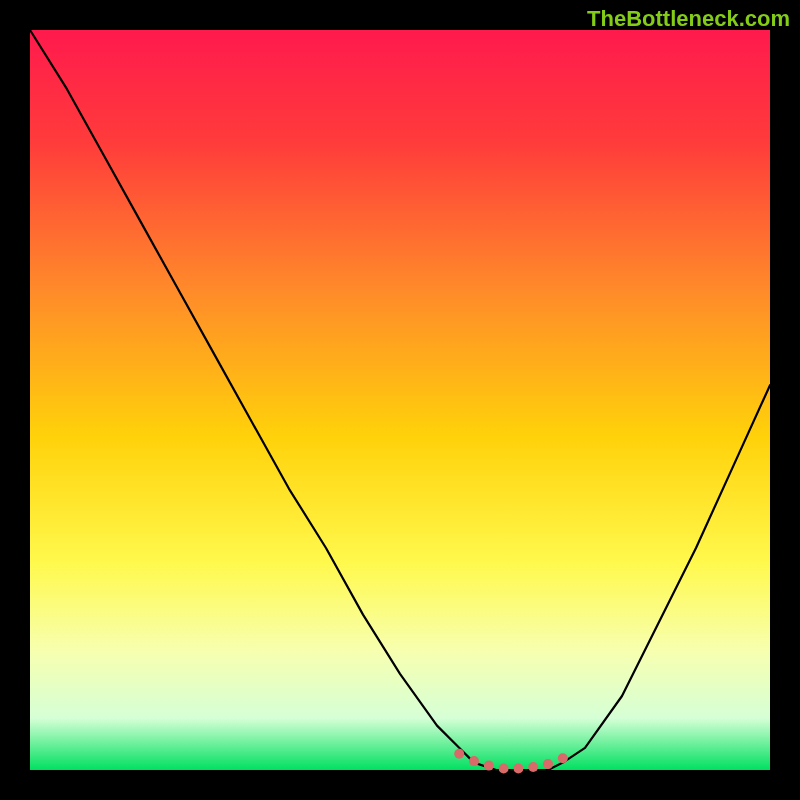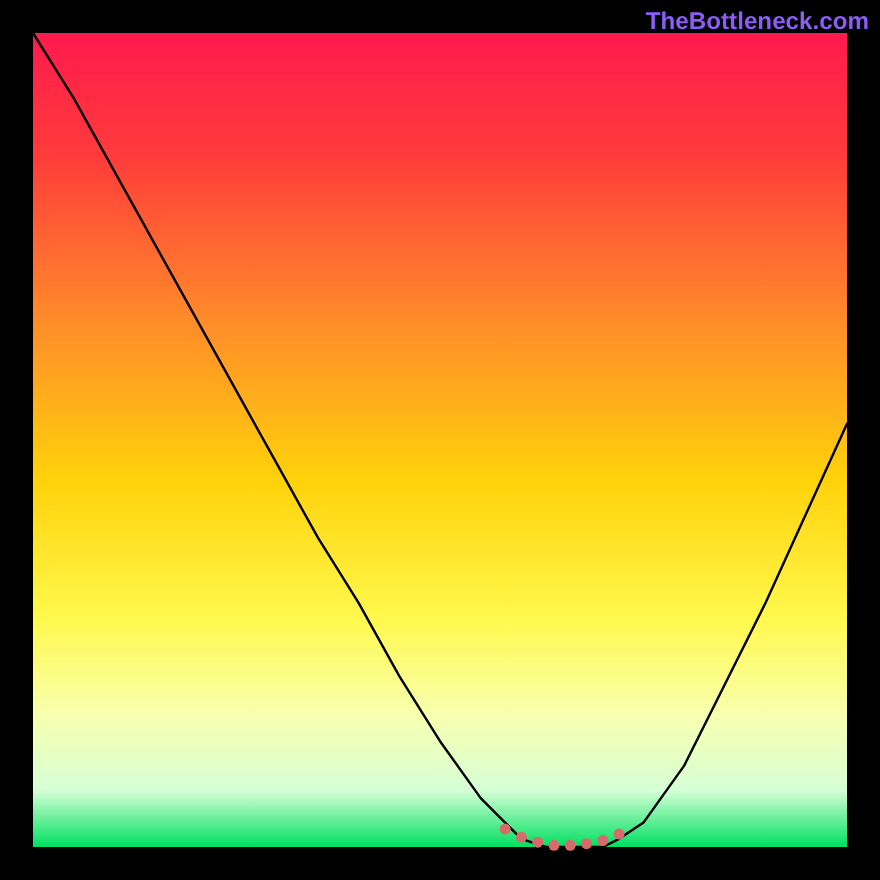--- a/index.html
+++ b/index.html
@@ -12,21 +12,21 @@
   }
   .container {
     position: relative;
     width: 800px;
     height: 800px;
   }
   .watermark {
     position: absolute;
     top: 6px;
     right: 10px;
-    color: #8b5cf6;
+    color: #84cc16;
     font-size: 22px;
     font-weight: bold;
     z-index: 10;
   }
   svg {
     display: block;
   }
 </style>
 </head>
 <body>

